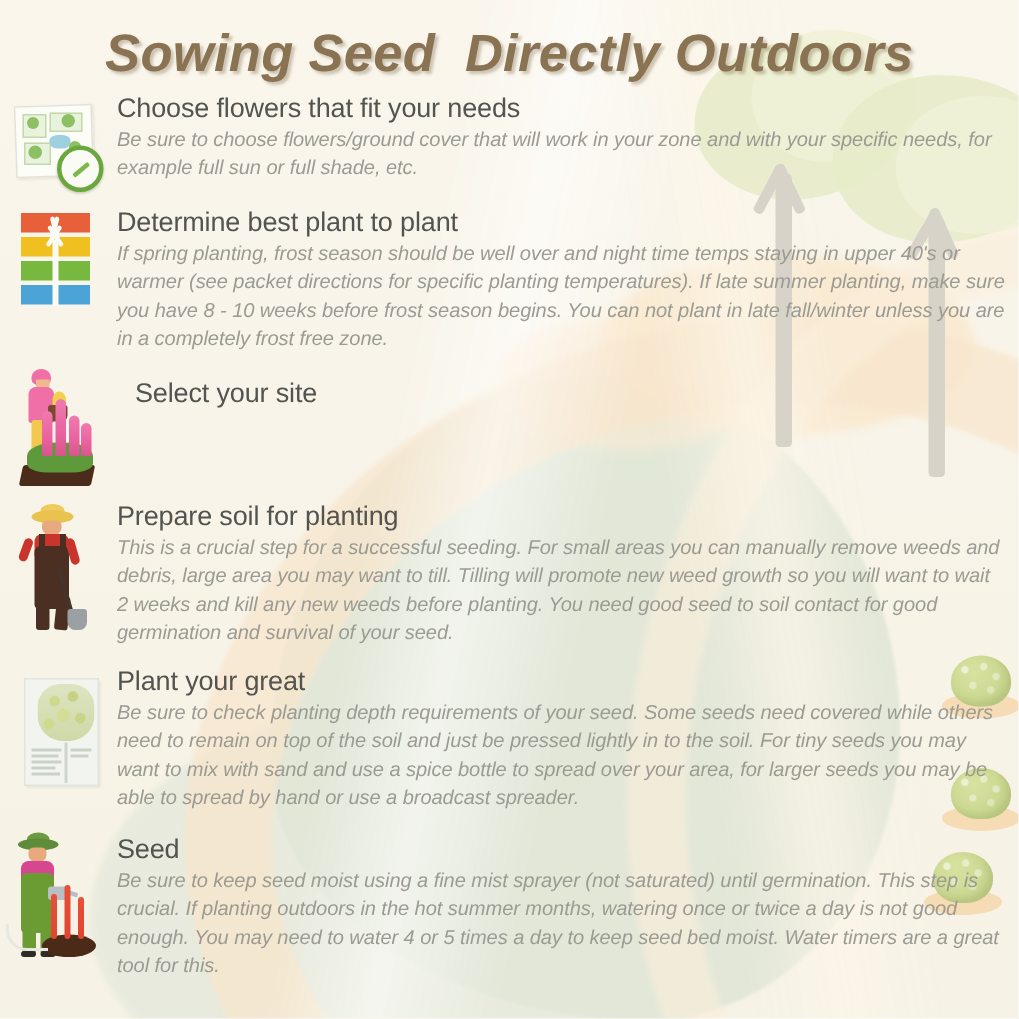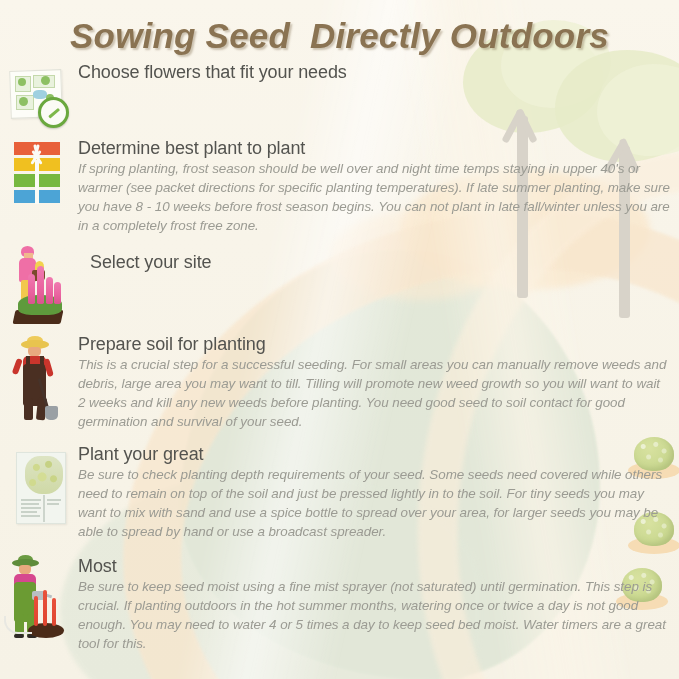--- a/index.html
+++ b/index.html
@@ -562,20 +562,21 @@
           <div class="blob" style="left:33px; top:8px; width:9px; height:9px;"></div>
           <div class="blob" style="left:11px; top:29px; width:9px; height:9px;"></div>
           <div class="blob" style="left:38px; top:26px; width:8px; height:8px;"></div>
           <div class="compass">
             <div class="needle"></div>
           </div>
         </div>
       </div>
       <div class="body">
         <h2>Choose flowers that fit your needs</h2>
+        <p>Be sure to choose flowers/ground cover  that will work in your zone and with your specific needs, for example full sun or full shade, etc.</p>
       </div>
     </div>
 
     <div class="step" style="top:138px;">
       <div class="icon-wrap" style="left:14px; top:4px;">
         <div class="ico ico-seasons">
           <div class="band b1"></div>
           <div class="band b2"></div>
           <div class="band b3"></div>
           <div class="band b4"></div>
@@ -677,19 +678,19 @@
           <div class="can"></div>
           <div class="spout"></div>
           <div class="mound"></div>
           <div class="stem" style="left:30px; height:30px;"></div>
           <div class="stem" style="left:39px; height:36px;"></div>
           <div class="stem" style="left:48px; height:28px;"></div>
           <div class="hose"></div>
         </div>
       </div>
       <div class="body">
-        <h2>Most</h2>
+        <h2>Seed</h2>
         <p>Be sure to keep seed moist using a fine mist sprayer (not saturated) until germination. This step is crucial. If planting outdoors in the hot summer months, watering once  or twice a day is not good enough. You may need to water 4 or 5 times a day to keep seed bed moist. Water timers are a great tool for this.</p>
       </div>
     </div>
 
   </div>
 </div>
 
 </body></html>

